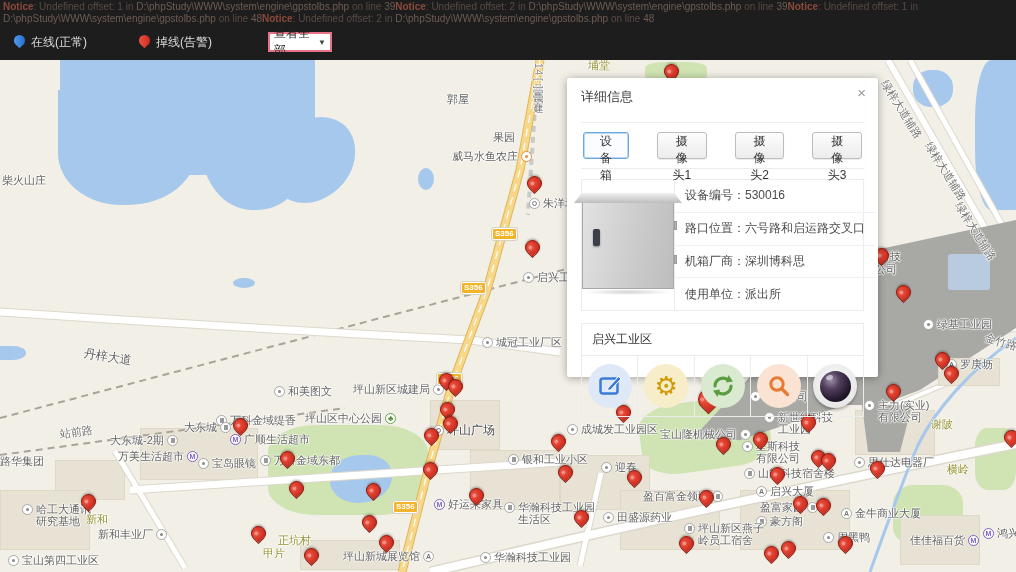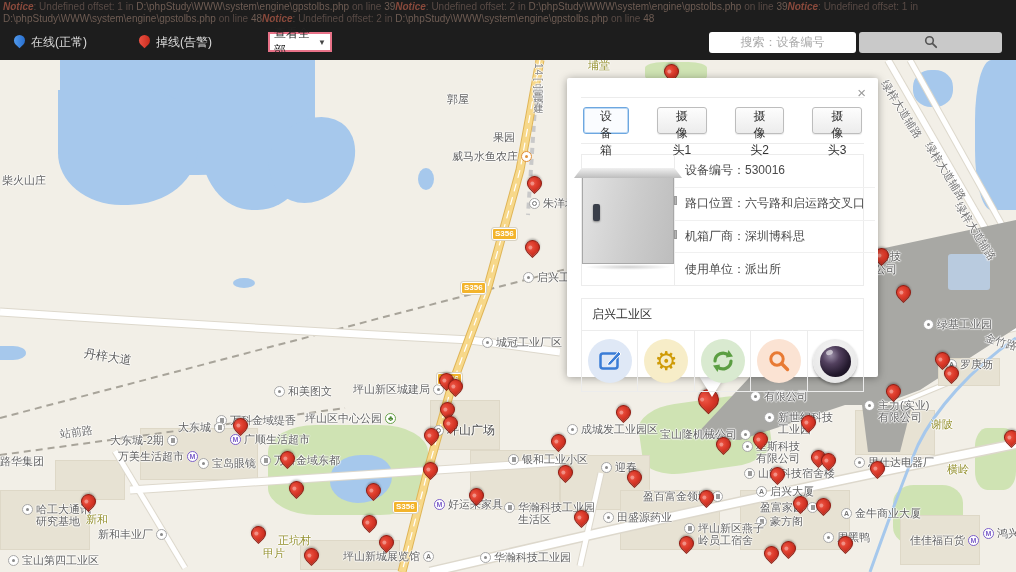--- a/index.html
+++ b/index.html
@@ -2,21 +2,21 @@
 <html><head>
 <meta charset="utf-8">
 <style>
   html,body{margin:0;padding:0;background:#000;}
   *{box-sizing:border-box;font-family:"Liberation Sans","DejaVu Sans",sans-serif;}
   #stage{position:relative;width:1016px;height:572px;overflow:hidden;background:#f2efe7;}
 
   
   #header{position:absolute;top:0;left:0;width:1016px;height:60px;background:#1d1d1d;z-index:10;}
   #notices{padding:1px 3px;font-size:10px;line-height:12px;color:#584a45;}
-  .ntc-p{color:#8a4a3c;font-weight:bold;font-style:italic;}
+  .ntc-p{color:#8a4a3c;font-weight:bold;}
   .ntc-path{color:#6e5c53;font-weight:normal;}
   #legendbar{display:flex;align-items:center;height:32px;padding:0 14px;}
   .lg{display:flex;align-items:center;gap:6px;color:#dcdcdc;font-size:12px;}
   .minipin{width:11px;height:11px;border-radius:50% 50% 50% 0;transform:rotate(-45deg);display:inline-block;margin-top:-4px;}
   .minipin.blue{background:linear-gradient(135deg,#5aa2f2,#1f66c9);}
   .minipin.red{background:linear-gradient(135deg,#f2594b,#c22415);}
   .dd{width:64px;height:20px;background:#fff;border:2px solid #e87288;display:flex;align-items:center;justify-content:space-between;padding:0 4px;font-size:12px;color:#222;margin-left:56px;cursor:pointer;}
   .dd-arrow{font-size:8px;color:#444;}
   #searchwrap{margin-left:auto;display:flex;gap:3px;}
   #searchinput{width:147px;height:21px;border:none;border-radius:3px;font-size:12px;text-align:center;color:#444;background:#fff;outline:none;}
@@ -66,21 +66,21 @@
   .pin::after{content:"";position:absolute;left:3px;top:3px;width:4px;height:4px;border-radius:50%;background:rgba(255,255,255,.35);}
   .pin.sel{width:21px;height:21px;z-index:4;}
 
   
   #popup{position:absolute;left:567px;top:78px;width:311px;height:299px;background:#fff;border-radius:2px;
     box-shadow:0 1px 8px rgba(0,0,0,.35);z-index:6;padding:10px 14px;}
   #popup-tail{position:absolute;left:699px;top:376px;width:0;height:0;border-left:13px solid transparent;
     border-right:13px solid transparent;border-top:21px solid #fff;z-index:6;filter:drop-shadow(0 2px 2px rgba(0,0,0,.2));}
   #popup-title{font-size:13px;color:#3d3d3d;}
   #popup-close{position:absolute;top:8px;right:12px;font-size:15px;color:#999;cursor:pointer;line-height:14px;}
-  #tabsbox{margin-top:9px;border-top:1px solid #ececec;border-bottom:1px solid #ececec;padding:9px 2px;display:flex;justify-content:space-between;gap:28px;}
+  #tabsbox{margin-top:16px;border-top:1px solid #ececec;border-bottom:1px solid #ececec;padding:9px 2px;display:flex;justify-content:space-between;gap:28px;}
   .tabbtn{height:27px;padding:0 12px;font-size:12px;color:#333;background:linear-gradient(#fdfdfd,#ececec);
     border:1px solid #bdbdbd;border-radius:3px;cursor:pointer;box-shadow:0 1px 1px rgba(0,0,0,.08);}
   .tabbtn.active{border-color:#6da7e0;background:#fafcff;box-shadow:inset 0 0 0 1px #bcd8f3;}
   #infobox{margin-top:10px;border:1px solid #ececec;display:flex;height:132px;}
   #imgcell{width:126px;border-right:1px solid #ececec;position:relative;}
   #inforows{flex:1;display:flex;flex-direction:column;}
   .inforow{flex:1;display:flex;align-items:center;padding:0 10px;font-size:12px;color:#4a4a4a;border-bottom:1px solid #f0f0f0;white-space:nowrap;}
   .inforow:last-child{border-bottom:none;}
   #ops{margin-top:12px;border:1px solid #ececec;}
   #ops-title{padding:7px 10px;font-size:12px;color:#333;border-bottom:1px solid #ececec;}
@@ -191,21 +191,21 @@
         <div class="mlabel" style="left: 493px; top: 72px;"><span>果园</span></div>
         <div class="mlabel" style="left: 452px; top: 91px; text-align: right;"><span>威马水鱼农庄</span><span class="micon af food"></span></div>
         <div class="mlabel" style="left: 529px; top: 138px;"><span class="micon b ring"></span><span>朱洋坑</span></div>
         <div class="mlabel v" style="left: 588px; top: 0px;"><span>埔堂</span></div>
         <div class="mlabel" style="left: 523px; top: 212px;"><span class="micon b dot"></span><span>启兴工业区</span></div>
         <div class="mlabel" style="left: 482px; top: 277px;"><span class="micon b dot"></span><span>城冠工业厂区</span></div>
         <div class="mlabel" style="left: 274px; top: 326px;"><span class="micon b dot"></span><span>和美图文</span></div>
         <div class="mlabel" style="left: 353px; top: 324px;"><span>坪山新区城建局</span><span class="micon af dot"></span></div>
         <div class="mlabel" style="left: 305px; top: 353px;"><span>坪山区中心公园</span><span class="micon af tree"></span></div>
         <div class="mlabel" style="left: 216px; top: 355px;"><span class="micon b bldg"></span><span>万科金域缇香</span></div>
-        <div class="mlabel" style="left: 178px; top: 362px;"><span>大东城</span><span class="micon af bldg"></span></div>
+        <div class="mlabel" style="left: 184px; top: 362px;"><span>大东城</span><span class="micon af bldg"></span></div>
         <div class="mlabel" style="left: 110px; top: 375px;"><span>大东城-2期</span><span class="micon af bldg"></span></div>
         <div class="mlabel" style="left: 230px; top: 374px;"><span class="micon b metro"></span><span>广顺生活超市</span></div>
         <div class="mlabel" style="left: 118px; top: 391px;"><span>万美生活超市</span><span class="micon af metro"></span></div>
         <div class="mlabel" style="left: 198px; top: 398px;"><span class="micon b dot"></span><span>宝岛眼镜</span></div>
         <div class="mlabel" style="left: 260px; top: 395px;"><span class="micon b bldg"></span><span>万科金域东都</span></div>
         <div class="mlabel" style="left: 0px; top: 396px;"><span>路华集团</span></div>
         <div class="mlabel" style="left: 22px; top: 444px;"><span class="micon b dot"></span><span>哈工大通讯</span><span class="l2" style="padding-left: 14px;">研究基地</span></div>
         <div class="mlabel v" style="left: 86px; top: 454px;"><span>新和</span></div>
         <div class="mlabel" style="left: 98px; top: 469px;"><span>新和丰业厂</span><span class="micon af dot"></span></div>
         <div class="mlabel" style="left: 8px; top: 495px;"><span class="micon b dot"></span><span>宝山第四工业区</span></div>
@@ -311,34 +311,26 @@
         <span>在线(正常)</span>
       </div>
       <div class="lg" style="margin-left:52px;">
         <span class="minipin red"></span>
         <span>掉线(告警)</span>
       </div>
       <div class="dd">
         <span>查看全部</span>
         <span class="dd-arrow">▼</span>
       </div>
-      <div id="searchwrap">
-        <input id="searchinput" placeholder="搜索：设备编号" style="">
-        <button id="searchbtn">
-          <svg width="14" height="14" viewBox="0 0 14 14">
-              <circle cx="5.5" cy="5.5" r="3.8" fill="none" stroke="#555" stroke-width="1.6"></circle>
-              <line x1="8.6" y1="8.6" x2="12.2" y2="12.2" stroke="#555" stroke-width="1.8" stroke-linecap="round"></line>
-            </svg>
-        </button>
-      </div>
     </div>
   </div>
 
   <div id="popup-tail"></div>
   <div id="popup">
+    <div id="popup-title">详细信息</div>
     <div id="popup-close">×</div>
     <div id="tabsbox">
       <button class="tabbtn active">设备箱</button>
       <button class="tabbtn">摄像头1</button>
       <button class="tabbtn">摄像头2</button>
       <button class="tabbtn">摄像头3</button>
     </div>
     <div id="infobox">
       <div id="imgcell">
         <div class="cab">

